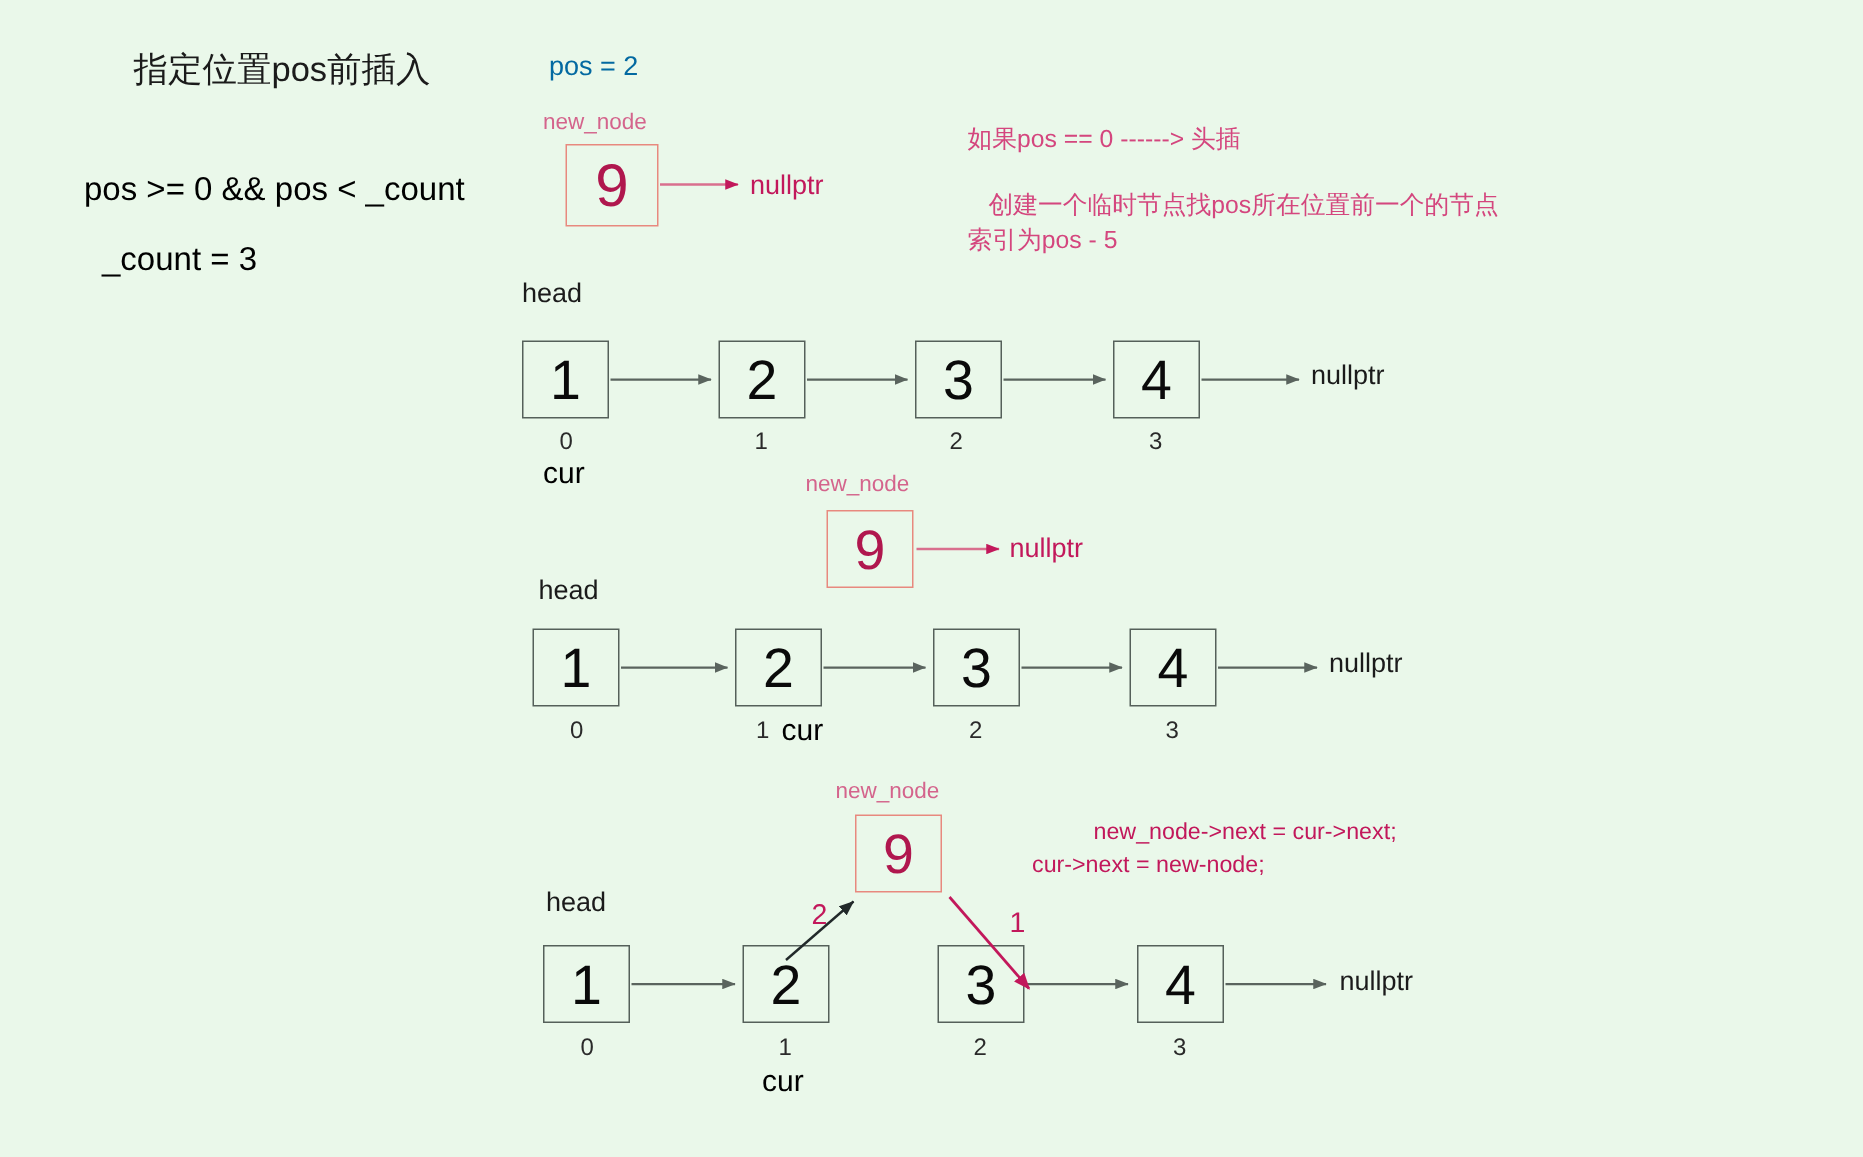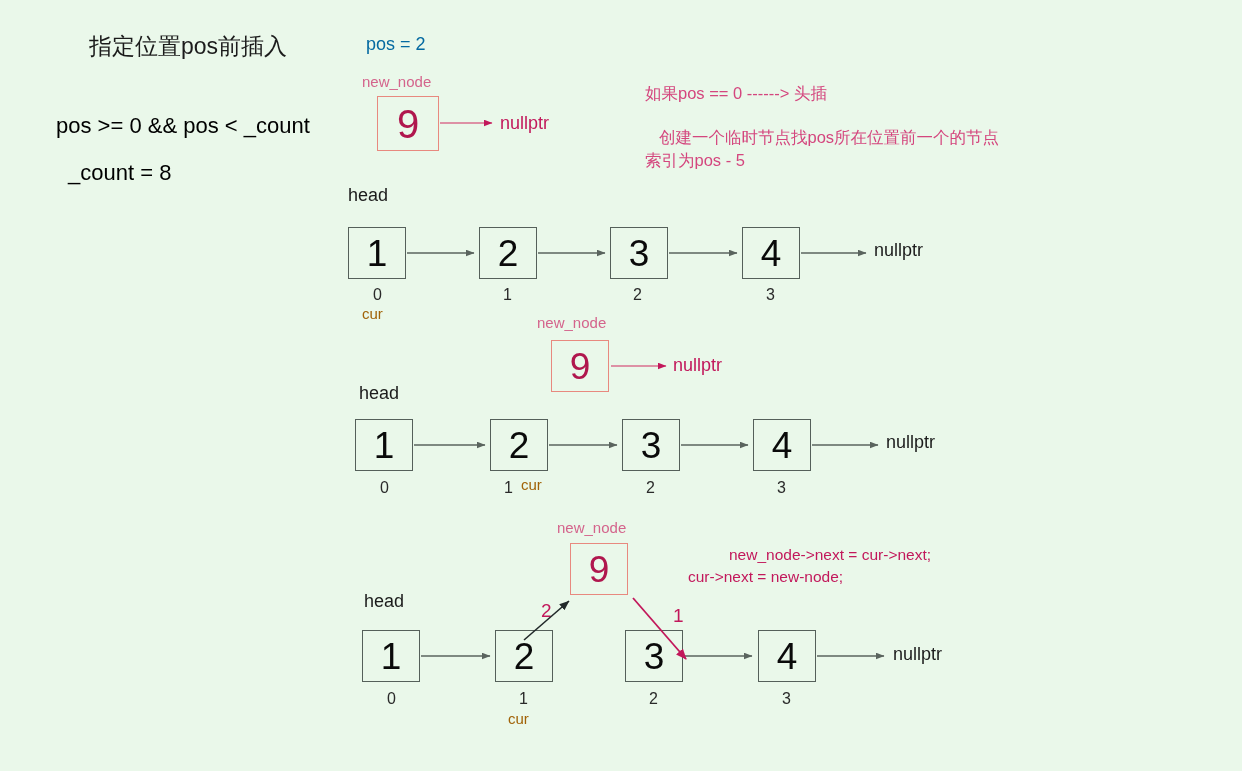--- a/index.html
+++ b/index.html
@@ -64,22 +64,22 @@
     font-size: 18px;
     color: #c2185b;
     white-space: nowrap;
   }
   .idx-label {
     font-size: 16px;
     color: #2a2a2a;
     white-space: nowrap;
   }
   .cur-label {
-    font-size: 15px;
-    color: #a16207;
+    font-size: 20px;
+    color: #000000;
     white-space: nowrap;
   }
   .arrow-num {
     font-size: 19px;
     color: #c2185b;
     white-space: nowrap;
   }
 
   
   .node {
@@ -116,21 +116,21 @@
 </style>
 </head>
 <body>
 
 <div id="canvas">
 
   <div class="abs title-text" style="left:89px; top:31px;">指定位置pos前插入</div>
 
   <div class="abs cond" style="left:56px; top:113px;">pos &gt;= 0 &amp;&amp; pos &lt; _count</div>
 
-  <div class="abs cond" style="left:68px; top:160px;">_count = 8</div>
+  <div class="abs cond" style="left:68px; top:160px;">_count = 3</div>
 
   <div class="abs pos-label" style="left:366px; top:34px;">pos = 2</div>
 
   <div class="abs nn-label" style="left:362px; top:73px;">new_node</div>
 
   <div class="abs node new node-big" style="left:377px; top:96px;">9</div>
 
   <div class="abs ptr-label-pink" style="left:500px; top:113px;">nullptr</div>
 
   <div class="abs note-line" style="left:645px; top:82px;">如果pos == 0 ------&gt; 头插</div>

